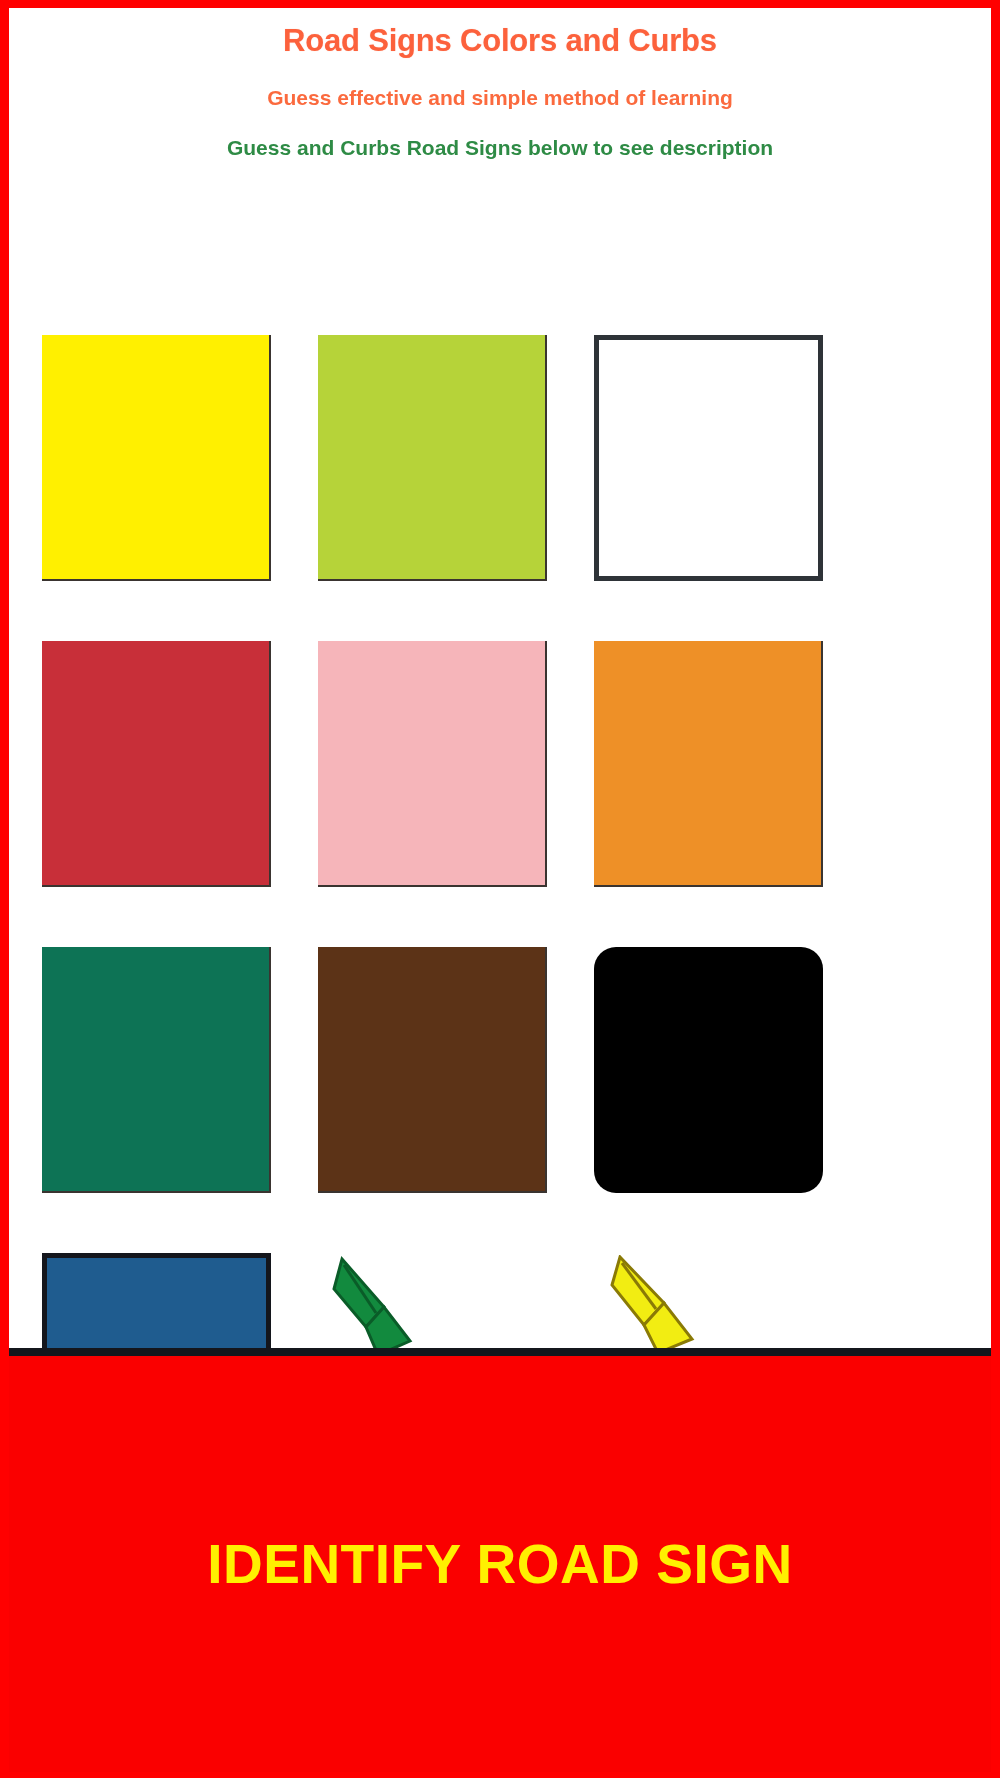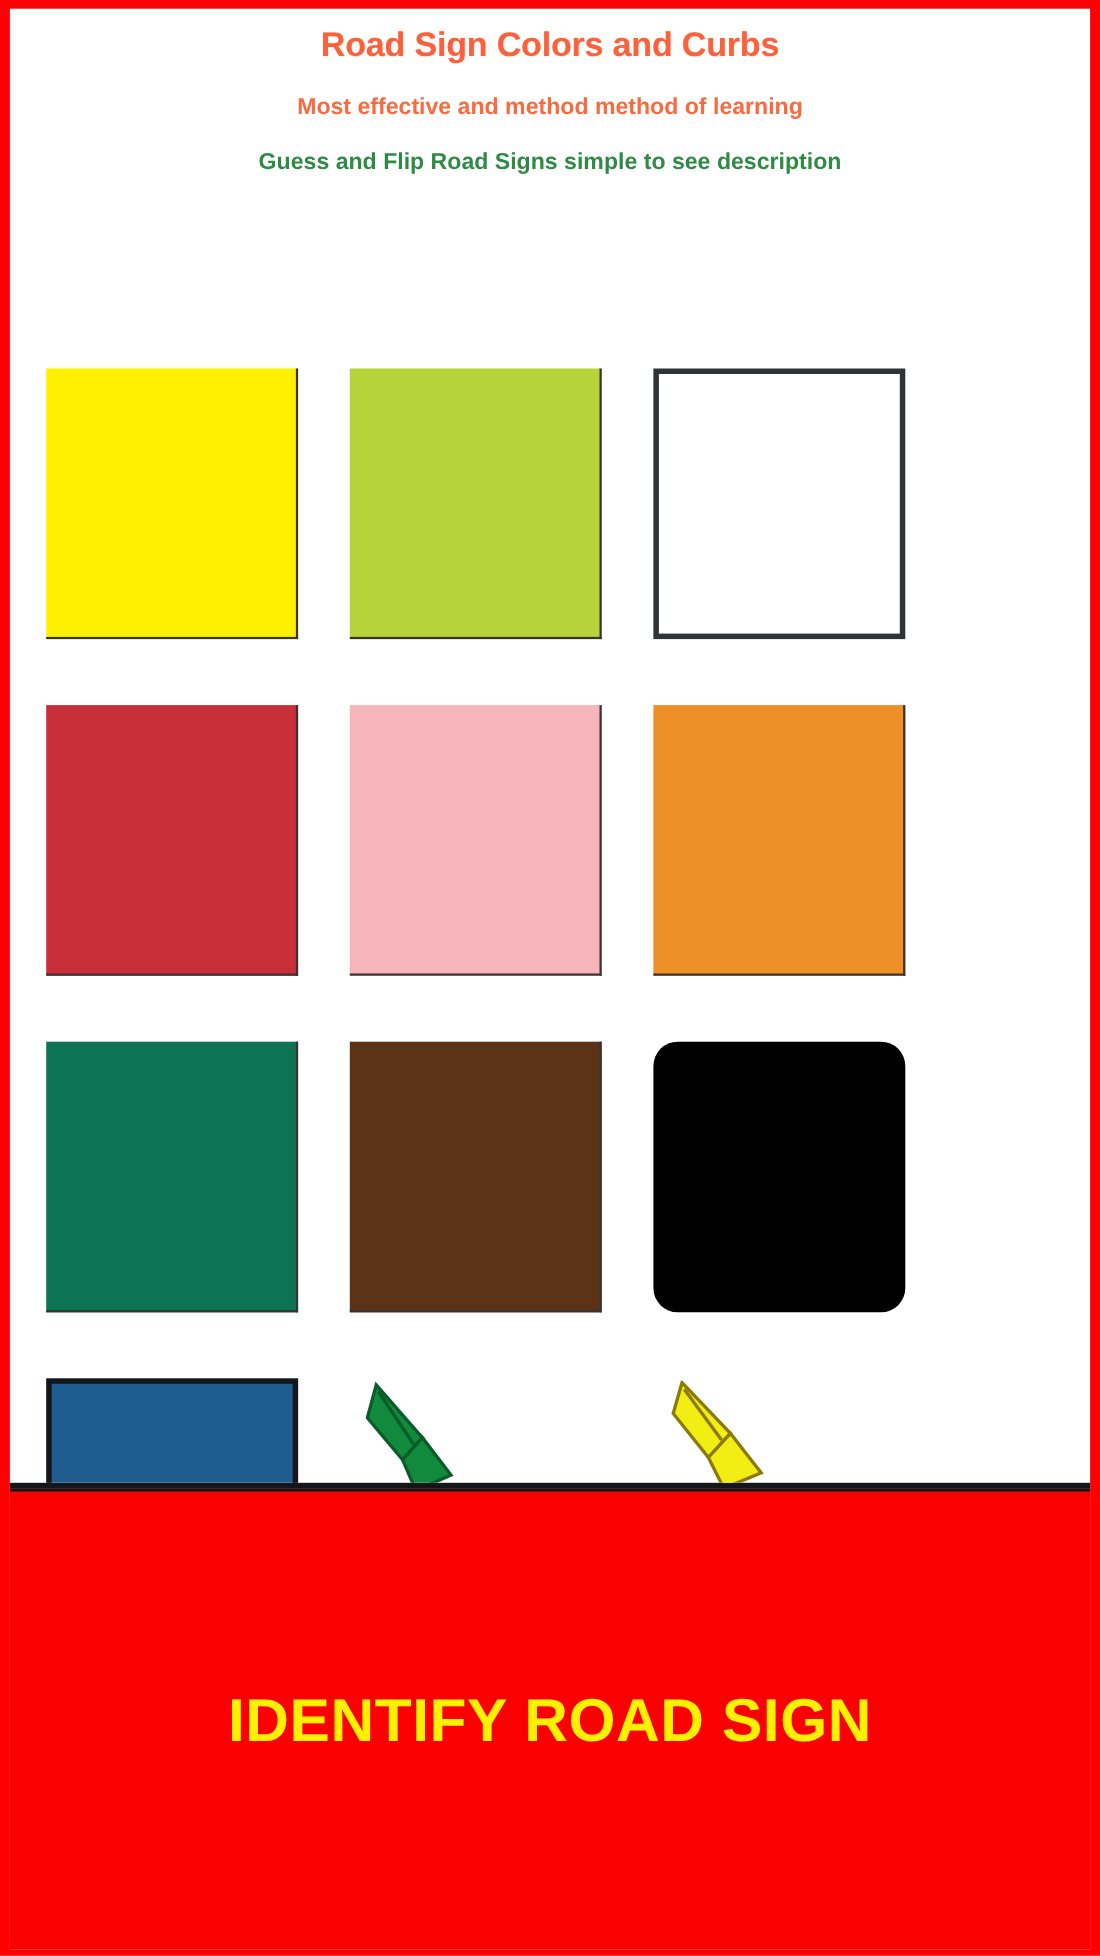--- a/index.html
+++ b/index.html
@@ -155,23 +155,23 @@
   }
 </style>
 </head>
 <body>
 
 <div id="app-frame">
 
   <div id="content-viewport">
 
     <div id="header">
-      <h1 id="page-title">Road Sign Colors and Curbs</h1>
-      <div id="subtitle">Most effective and method method of learning</div>
-      <div id="instruction">Guess and Flip  Road Signs simple to see description</div>
+      <h1 id="page-title">Road Signs Colors and Curbs</h1>
+      <div id="subtitle">Guess effective and simple method of learning</div>
+      <div id="instruction">Guess and Curbs  Road Signs below to see description</div>
     </div>
 
     <div id="swatch-grid">
 
       <div class="swatch-row">
         <div class="swatch-cell">
           <div class="swatch thin-dark-edge" style="background:#FFF000;"></div>
         </div>
         <div class="swatch-cell">
           <div class="swatch thin-dark-edge" style="background:#B6D339;"></div>

